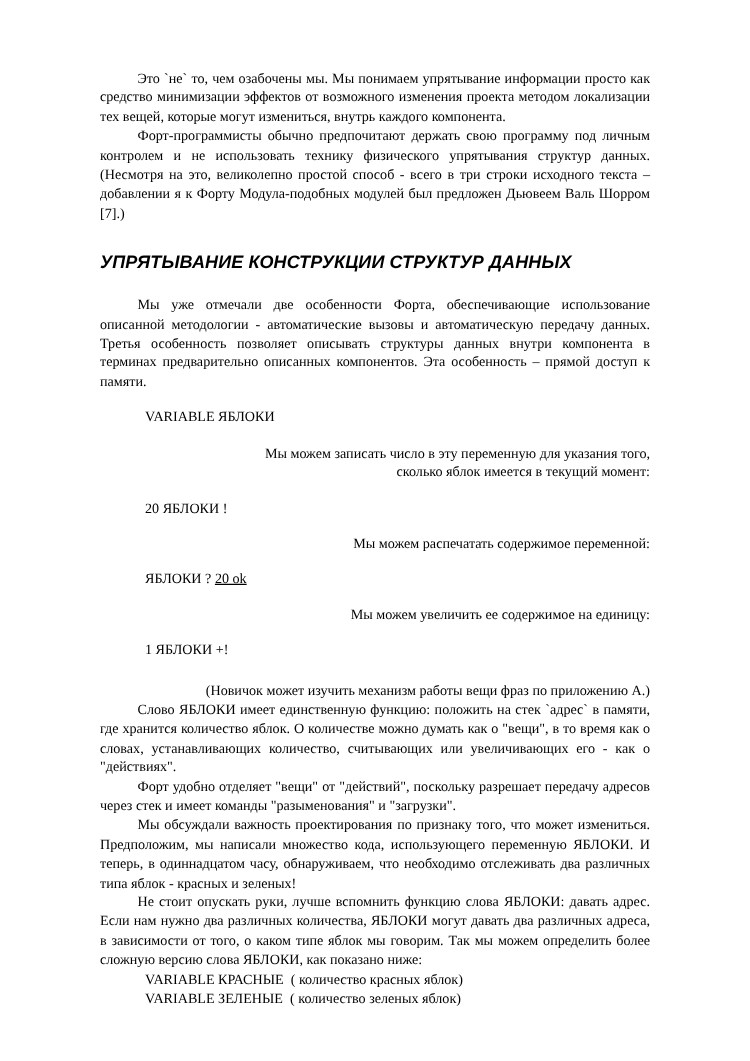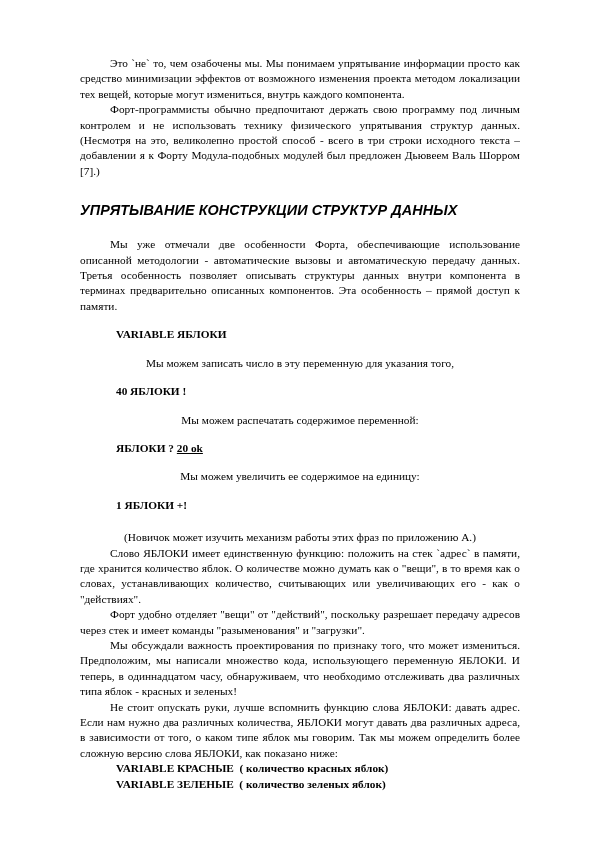--- a/index.html
+++ b/index.html
@@ -31,40 +31,39 @@
     line-height: 15.4px;
     text-align: justify;
     text-indent: 30px;
     -webkit-hyphens: none;
     hyphens: none;
   }
   p.para.noindent {
     text-indent: 0;
   }
   p.para.left {
-    text-align: center;
+    text-align: right;
   }
   h2.section-heading {
     margin: 22px 0 18px 0;
     font-family: "Liberation Sans", "DejaVu Sans", sans-serif;
     font-weight: bold;
     font-style: italic;
     font-size: 14.4px;
     line-height: 18px;
     text-align: left;
     letter-spacing: 0.1px;
     white-space: nowrap;
   }
   .code-line {
     font-size: 11.3px;
     line-height: 15.4px;
     margin: 0;
     padding-left: 36px;
     white-space: pre;
-    font-weight: bold;
   }
   .spacer-md { height: 13px; }
   .spacer-lg { height: 17px; }
   .underline-span {
     text-decoration: underline;
   }
 </style>
 </head>
 <body>
 
@@ -80,44 +79,45 @@
     <p class="para">Мы уже отмечали две особенности Форта, обеспечивающие использование описанной методологии - автоматические вызовы и автоматическую передачу данных. Третья особенность позволяет описывать структуры данных внутри компонента в терминах предварительно описанных компонентов. Эта особенность – прямой доступ к памяти.</p>
 
 
     <div class="spacer-md"></div>
 
     <div class="code-line">VARIABLE ЯБЛОКИ</div>
 
     <div class="spacer-md"></div>
 
     <p class="para noindent left">Мы можем записать число в эту переменную для указания того,</p>
+    <p class="para noindent left">сколько яблок имеется в текущий момент:</p>
 
     <div class="spacer-md"></div>
 
-    <div class="code-line">40 ЯБЛОКИ !</div>
+    <div class="code-line">20 ЯБЛОКИ !</div>
 
     <div class="spacer-md"></div>
 
     <p class="para noindent left">Мы можем распечатать содержимое переменной:</p>
 
     <div class="spacer-md"></div>
 
     <div class="code-line"><span>ЯБЛОКИ ? </span><span class="underline-span">20 ok</span></div>
 
     <div class="spacer-md"></div>
 
     <p class="para noindent left">Мы можем увеличить ее содержимое на единицу:</p>
 
     <div class="spacer-md"></div>
 
     <div class="code-line">1 ЯБЛОКИ +!</div>
 
     <div class="spacer-lg"></div>
 
-    <p class="para noindent left">(Новичок может изучить механизм работы этих фраз по приложению А.)</p>
+    <p class="para noindent left">(Новичок может изучить механизм работы вещи фраз по приложению А.)</p>
 
     <p class="para">Слово ЯБЛОКИ имеет единственную функцию: положить на стек `адрес` в памяти, где хранится количество яблок. О количестве можно думать как о "вещи", в то время как о словах, устанавливающих количество, считывающих или увеличивающих его - как о "действиях".</p>
 
     <p class="para">Форт удобно отделяет "вещи" от "действий", поскольку разрешает передачу адресов через стек и имеет команды "разыменования" и "загрузки".</p>
 
     <p class="para">Мы обсуждали важность проектирования по признаку того, что может измениться. Предположим, мы написали множество кода, использующего переменную ЯБЛОКИ. И теперь, в одиннадцатом часу, обнаруживаем, что необходимо отслеживать два различных типа яблок - красных и зеленых!</p>
 
     <p class="para">Не стоит опускать руки, лучше вспомнить функцию слова ЯБЛОКИ: давать адрес. Если нам нужно два различных количества, ЯБЛОКИ могут давать два различных адреса, в зависимости от того, о каком типе яблок мы говорим. Так мы можем определить более сложную версию слова ЯБЛОКИ, как показано ниже:</p>
 
     <div class="code-line">VARIABLE КРАСНЫЕ  ( количество красных яблок)</div>

